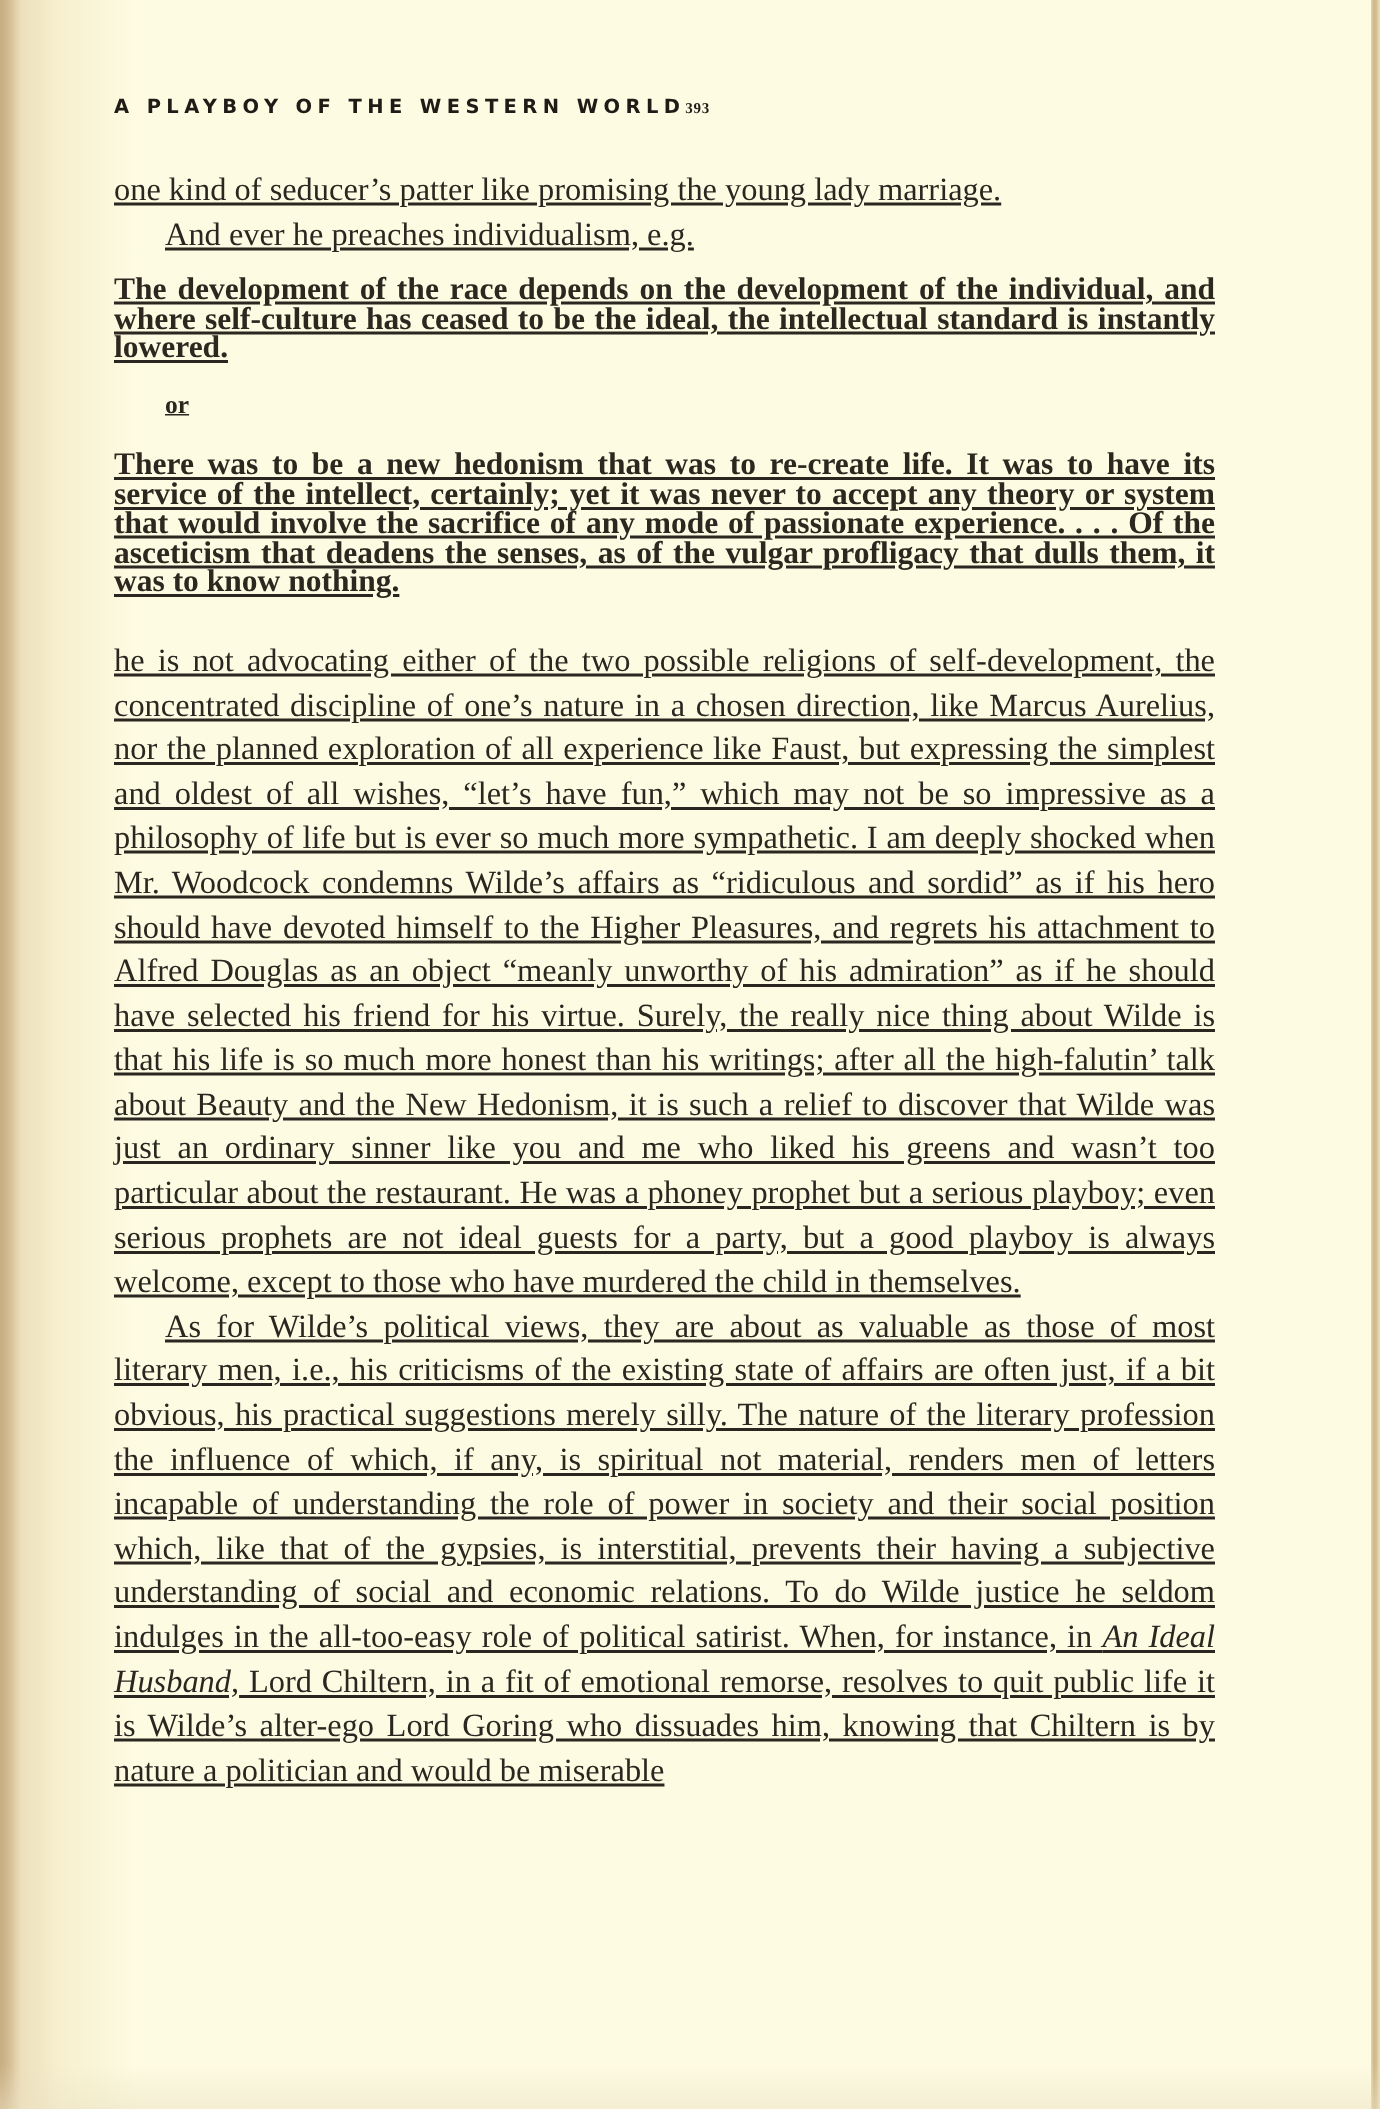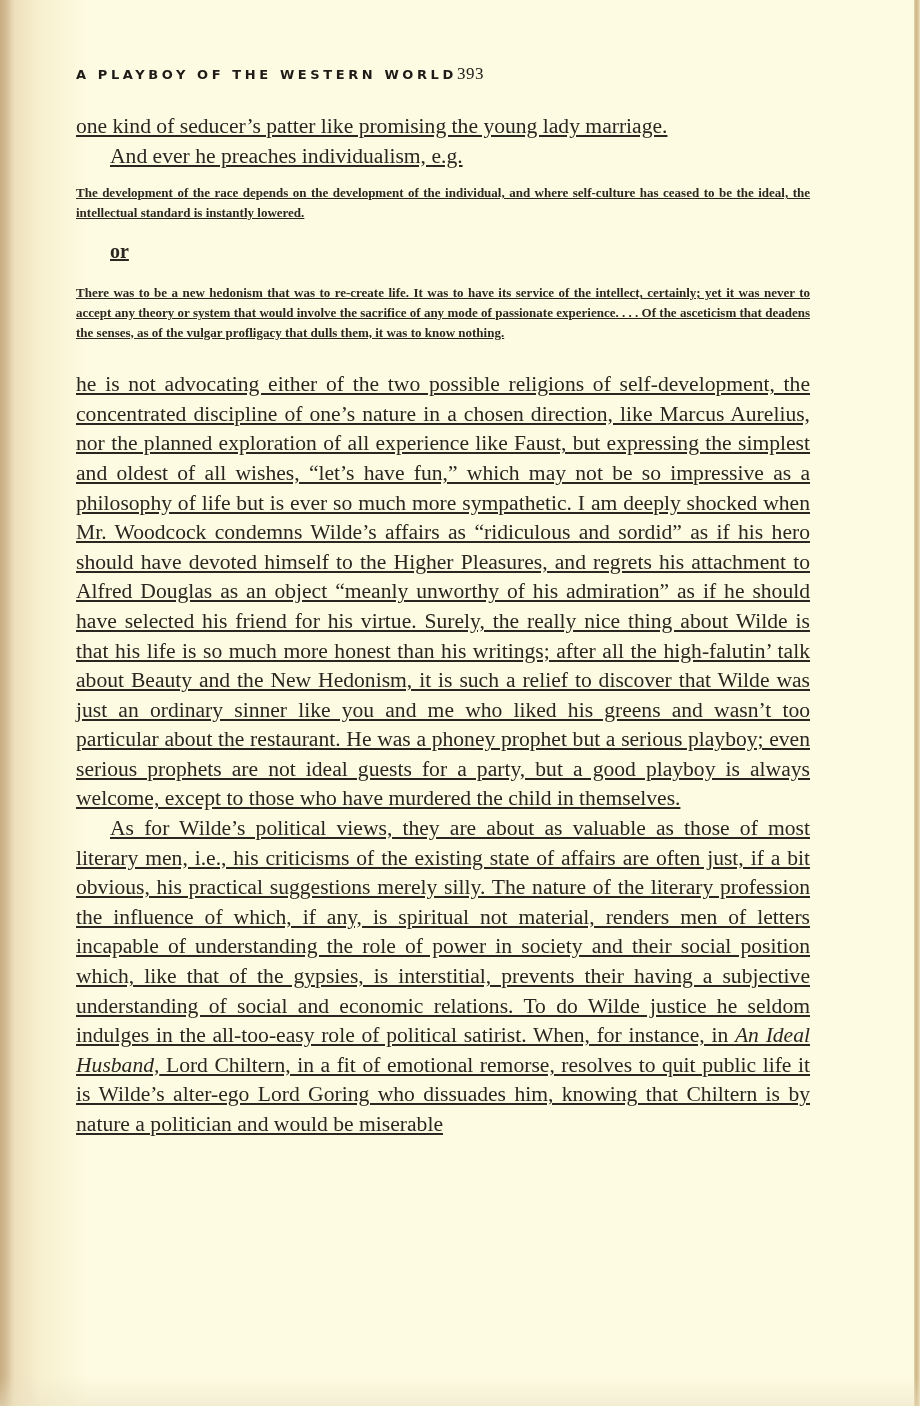--- a/index.html
+++ b/index.html
@@ -47,48 +47,48 @@
       font-family: "DejaVu Sans", "Liberation Sans", sans-serif;
       font-weight: bold;
       color: #1f1c17;
     }
     .running-head .title {
       font-size: 13px;
       letter-spacing: 3.6px;
     }
     .running-head .folio {
       font-family: "Liberation Serif", serif;
-      font-size: 17px;
-      font-weight: normal;
+      font-size: 10px;
+      font-weight: bold;
       letter-spacing: 0.5px;
     }
     .content {
       position: absolute;
       left: 76px; top: 112px;
       width: 734px;
       text-decoration: underline;
     }
     p {
       margin: 0;
     }
     .body-text {
       font-size: 21.6px;
       line-height: 29.6px;
       text-align: justify;
     }
     .indent { text-indent: 34px; }
     .quote {
-      font-size: 13px;
+      font-size: 21px;
       line-height: 19.6px;
       text-align: justify;
       font-weight: bold;
       color: #2c2820;
     }
     .or-line {
-      font-size: 20px;
+      font-size: 17px;
       font-weight: bold;
       padding-left: 34px;
     }
     .lead1 { margin-bottom: 0; }
     .q1 { margin-top: 12px; }
     .or-line { margin-top: 18px; }
     .q2 { margin-top: 20px; }
     .p-main { margin-top: 28px; }
     .p-politics { margin-top: 0; }
     i { font-style: italic; }

